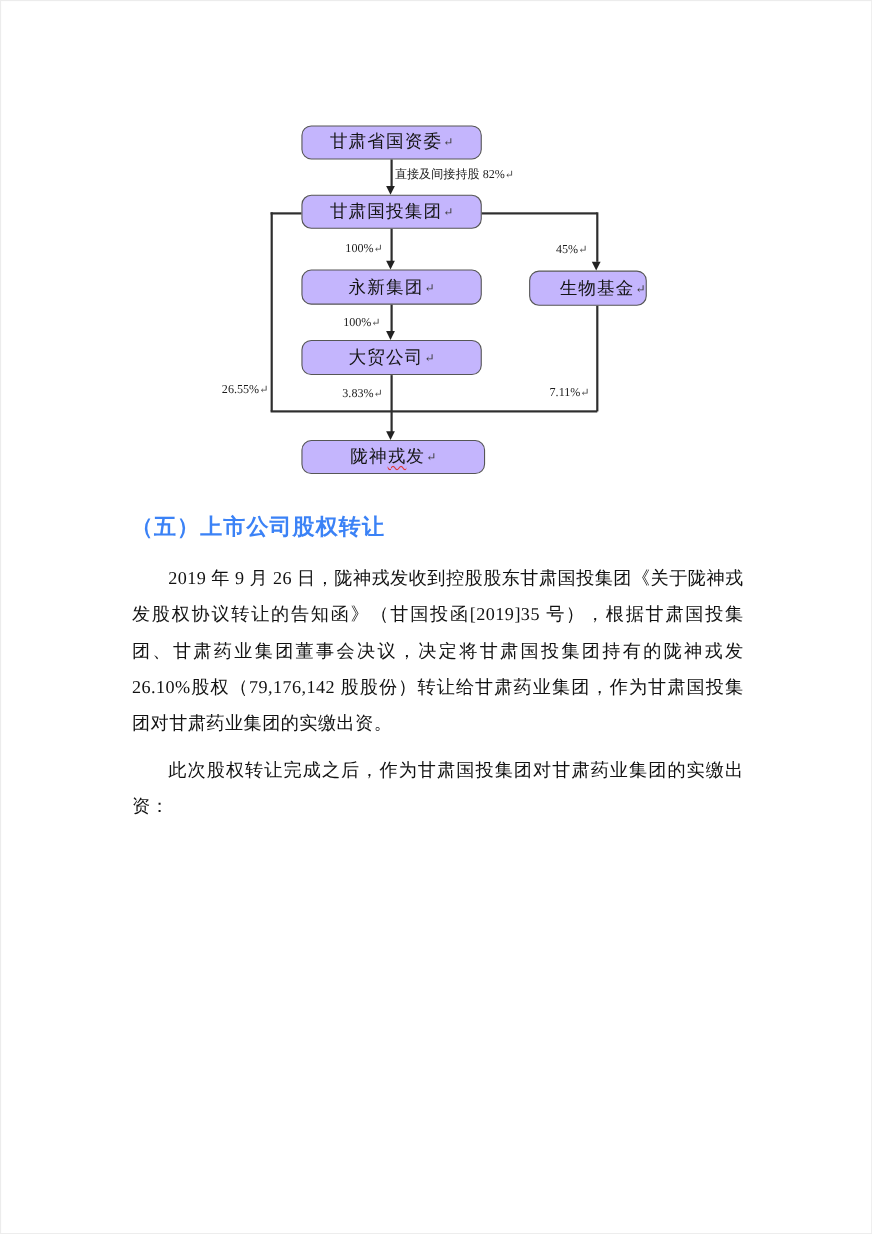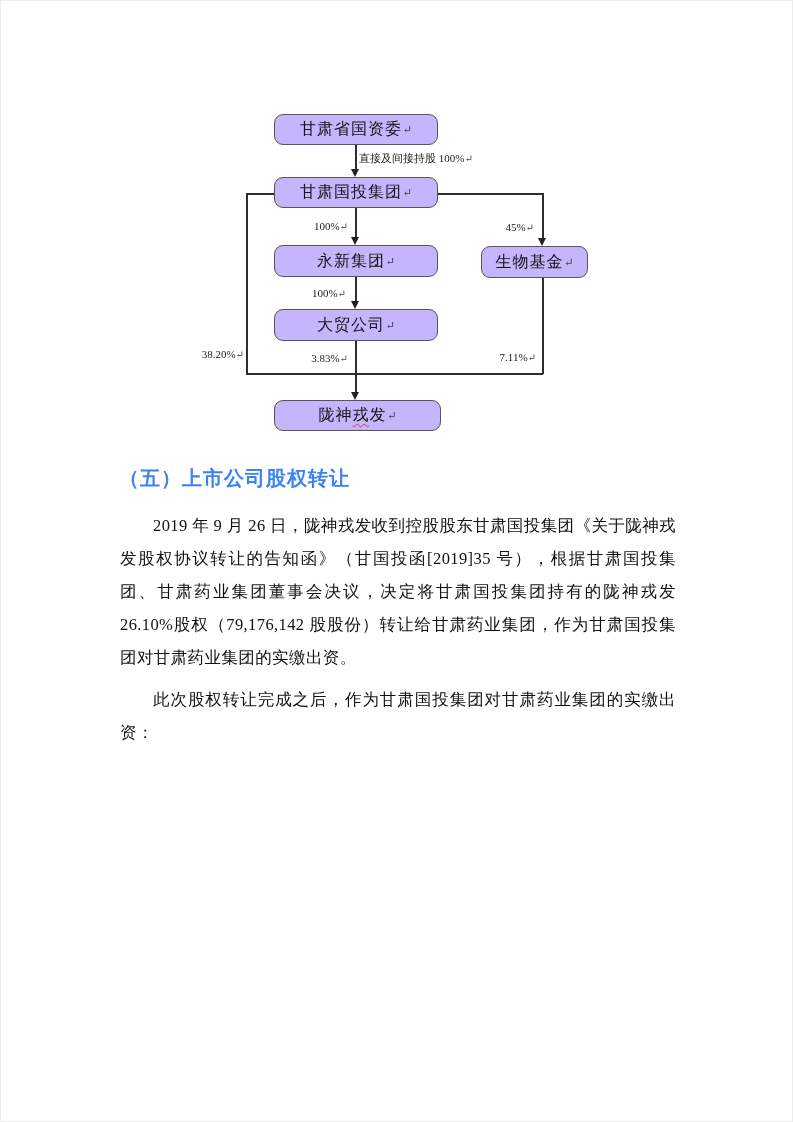--- a/index.html
+++ b/index.html
@@ -93,21 +93,21 @@
     <div class="node" style="left:273px; top:244px; width:164px; height:32px;">
       <span>永新集团</span>
         <span class="pmark">↵</span>
     </div>
 
     <div class="node" style="left:273px; top:308px; width:164px; height:32px;">
       <span>大贸公司</span>
         <span class="pmark">↵</span>
     </div>
 
-    <div class="node" style="left:480px; top:245px; width:107px; height:32px;">
+    <div class="node" style="left:480px; top:245px; width:107px; height:32px;justify-content:flex-end;">
       <span>生物基金</span>
         <span class="pmark">↵</span>
     </div>
 
     <div class="node" style="left:273px; top:399px; width:167px; height:31px;">
       <span>陇神</span>
         <span class="flagged">戎</span>
         <span>发</span>
         <span class="pmark">↵</span>
     </div>
@@ -128,37 +128,37 @@
     <div class="vline" style="left:245px; top:192px; height:181px;"></div>
 
     <div class="hline" style="left:437px; top:192px; width:105px;"></div>
     <div class="vline" style="left:541px; top:192px; height:45px;"></div>
     <div class="arrow-down" style="left:537px; top:237px;"></div>
     <div class="vline" style="left:541px; top:277px; height:96px;"></div>
 
     <div class="hline" style="left:245px; top:372px; width:297px;"></div>
 
     <div class="edge-label" style="left:358px; top:150px;">
-      <span>直接及间接持股 100%</span><span class="pmark">↵</span>
+      <span>直接及间接持股 82%</span><span class="pmark">↵</span>
     </div>
 
     <div class="edge-label ra" style="left:307px; top:219px; width:40px;">
       <span>100%</span><span class="pmark">↵</span>
     </div>
 
     <div class="edge-label ra" style="left:497px; top:220px; width:36px;">
       <span>45%</span><span class="pmark">↵</span>
     </div>
 
     <div class="edge-label ra" style="left:305px; top:286px; width:40px;">
       <span>100%</span><span class="pmark">↵</span>
     </div>
 
     <div class="edge-label ra" style="left:198px; top:347px; width:45px;">
-      <span>38.20%</span><span class="pmark">↵</span>
+      <span>26.55%</span><span class="pmark">↵</span>
     </div>
 
     <div class="edge-label ra" style="left:302px; top:351px; width:45px;">
       <span>3.83%</span><span class="pmark">↵</span>
     </div>
 
     <div class="edge-label ra" style="left:490px; top:350px; width:45px;">
       <span>7.11%</span><span class="pmark">↵</span>
     </div>
 

